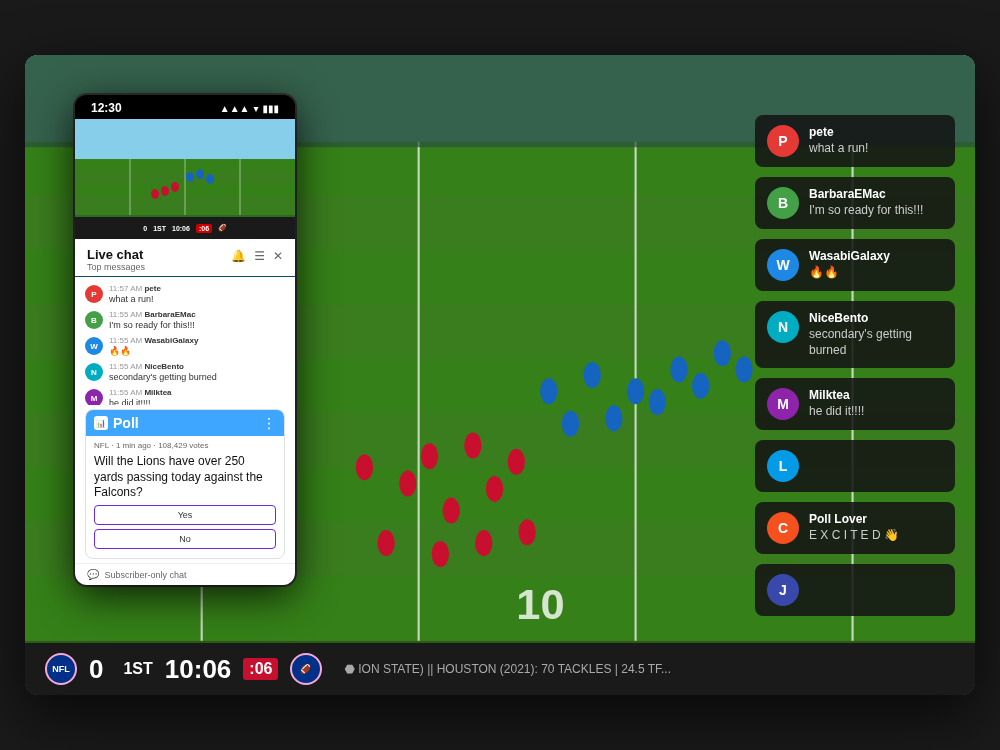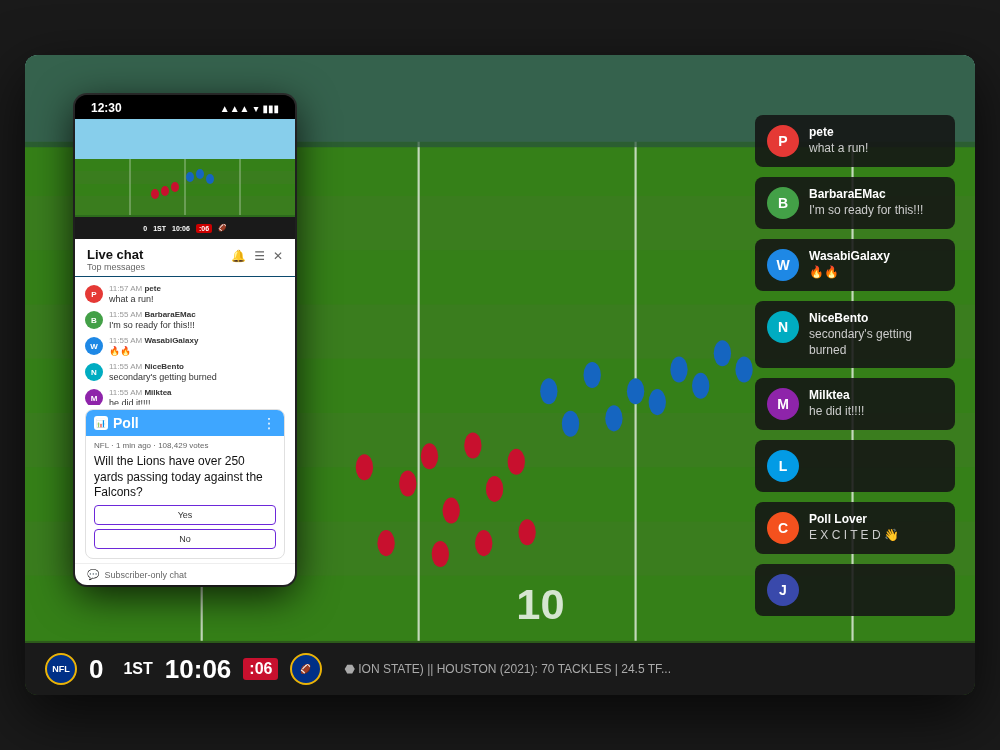--- a/index.html
+++ b/index.html
@@ -87,21 +87,21 @@
       width: 32px;
       height: 32px;
       background: #003087;
       border-radius: 50%;
       display: flex;
       align-items: center;
       justify-content: center;
       color: white;
       font-size: 9px;
       font-weight: bold;
-      border: 2px solid #eab308;
+      border: 2px solid #f9a8d4;
     }
 
     .score-ticker {
       color: #aaa;
       font-size: 12px;
       margin-left: 10px;
       flex: 1;
     }
 
     

